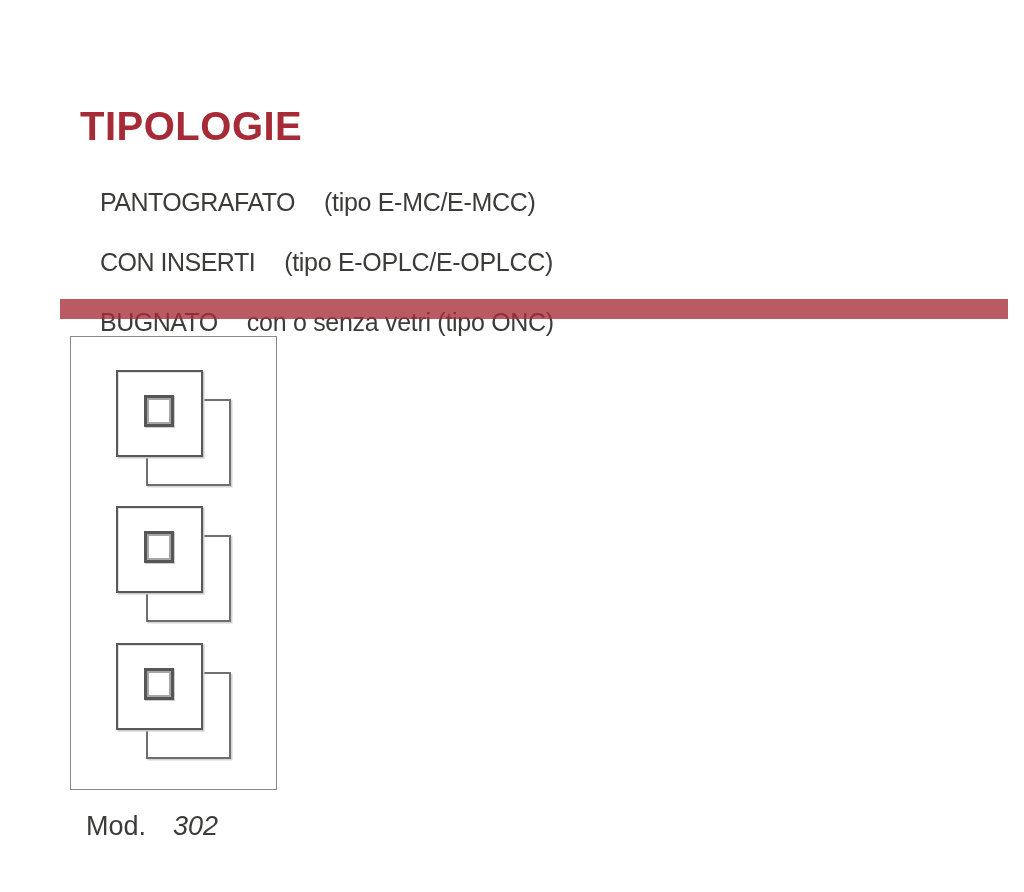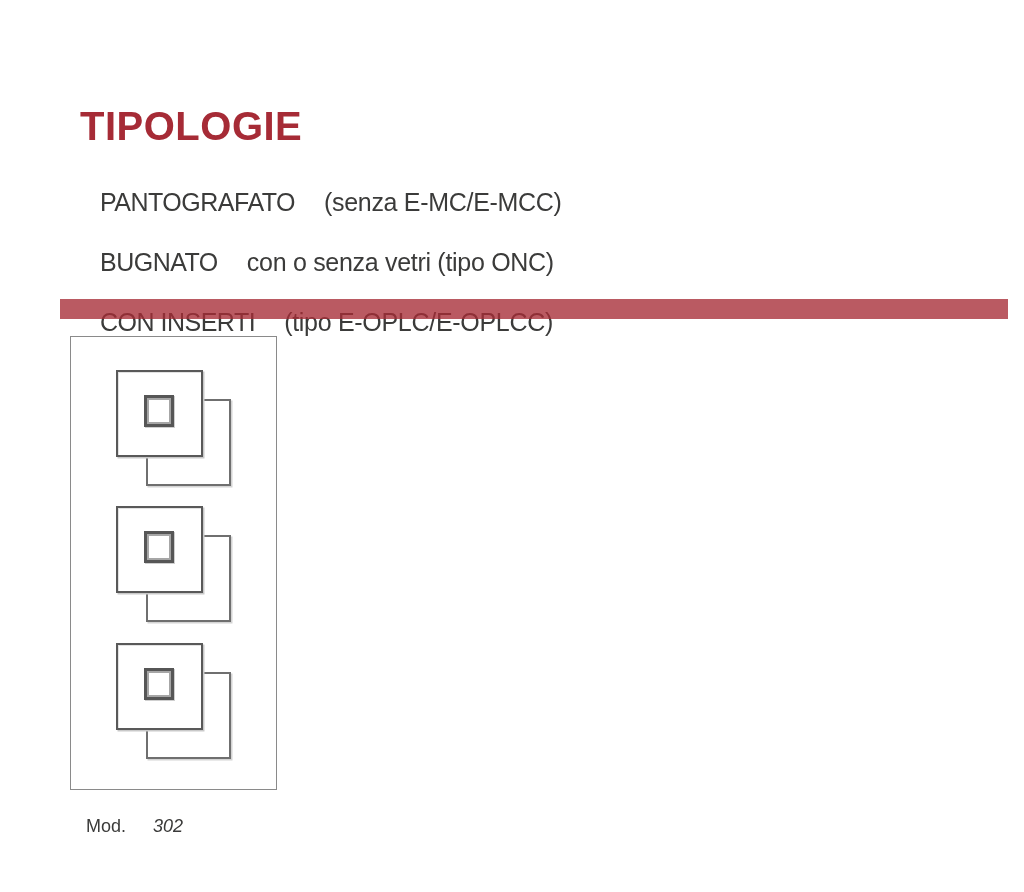--- a/index.html
+++ b/index.html
@@ -96,45 +96,45 @@
     border: 3px solid #565656;
     background: #ffffff;
     box-shadow: inset 0 0 0 2px #a6a6a6, 1px 1px 0 #cfcfcf;
   }
 
   
   .caption {
     position: absolute;
     left: 46px;
     top: 780px;
-    font-size: 18px;
+    font-size: 27px;
     color: #3b3b3a;
     line-height: 32px;
   }
   .caption .model-number {
     font-style: italic;
     margin-left: 7px;
   }
 </style>
 </head>
 <body>
 
 <div class="page">
 
   <h1 class="title">TIPOLOGIE</h1>
 
   <div class="typo-lines">
     <div class="typo-line">
-      <span class="typo-name">PANTOGRAFATO</span><span class="typo-detail">(senza E-MC/E-MCC)</span>
+      <span class="typo-name">PANTOGRAFATO</span><span class="typo-detail">(tipo E-MC/E-MCC)</span>
+    </div>
+    <div class="typo-line">
+      <span class="typo-name">CON INSERTI</span><span class="typo-detail">(tipo E-OPLC/E-OPLCC)</span>
     </div>
     <div class="typo-line">
       <span class="typo-name">BUGNATO</span><span class="typo-detail">con o senza vetri (tipo ONC)</span>
-    </div>
-    <div class="typo-line">
-      <span class="typo-name">CON INSERTI</span><span class="typo-detail">(tipo E-OPLC/E-OPLCC)</span>
     </div>
   </div>
 
   <div class="red-rule"></div>
 
   <div class="door">
       <div class="motif" style="top: 33px;">
         <div class="sq-behind"></div>
         <div class="sq-big">
           <div class="sq-small"></div>

